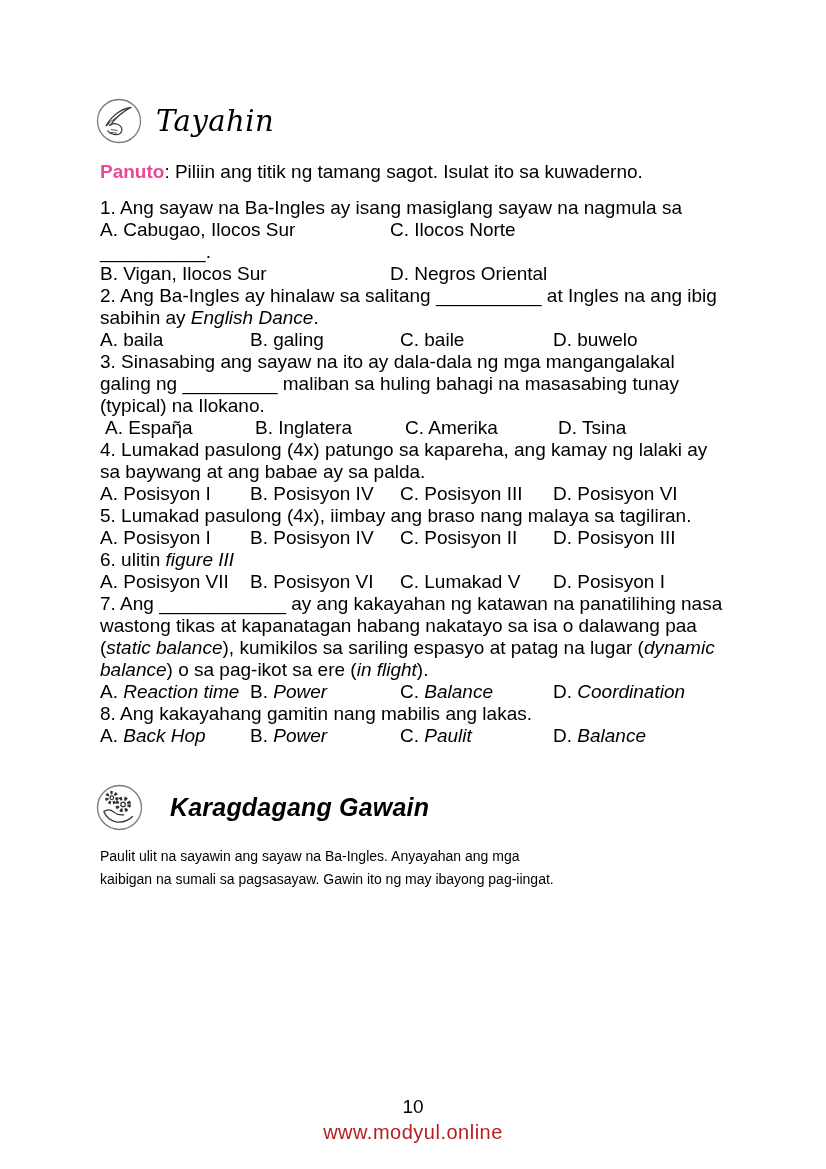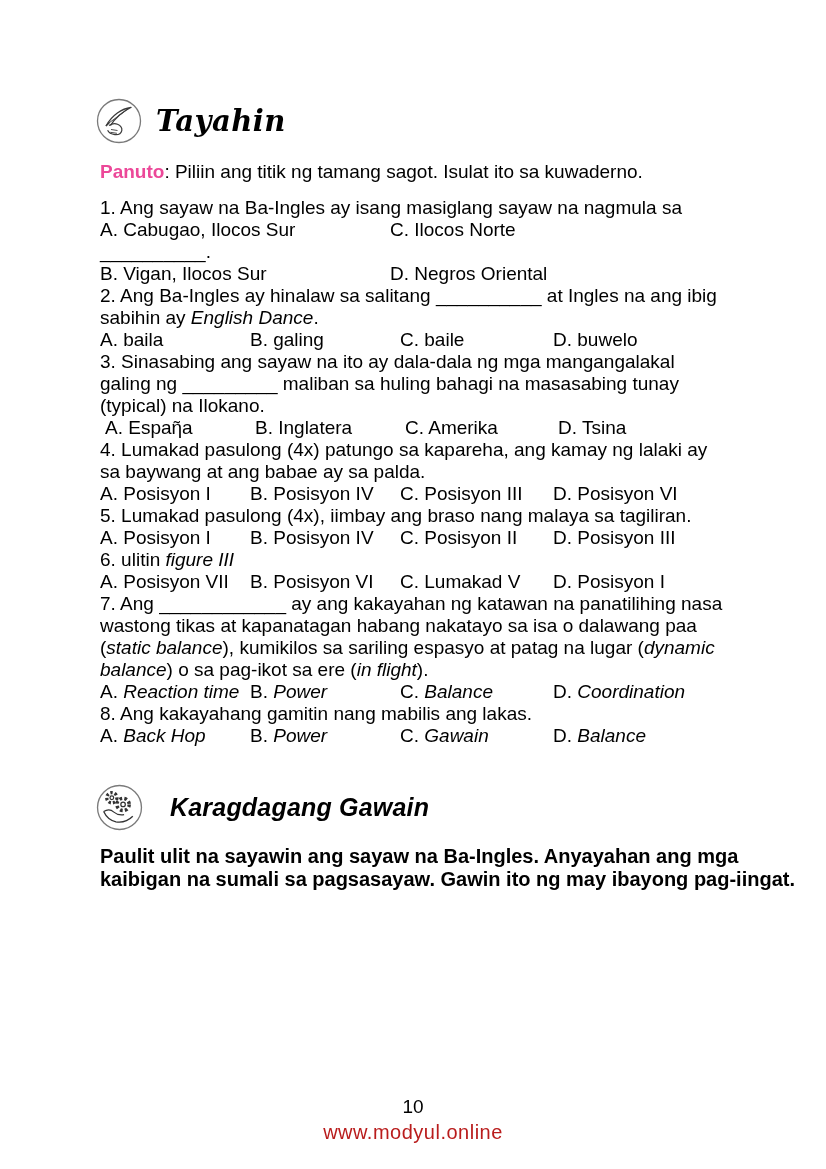--- a/index.html
+++ b/index.html
@@ -2,41 +2,41 @@
 <html><head>
 <meta charset="utf-8">
 <style>
   html,body{margin:0;padding:0;background:#ffffff;}
   body{width:826px;height:1169px;position:relative;font-family:"Liberation Sans",sans-serif;color:#000;}
   .sheet{position:absolute;left:0;top:0;width:826px;height:1169px;background:#fff;overflow:hidden;}
 
   .hdr{position:absolute;display:flex;align-items:center;}
   .tayahin-hdr{left:96px;top:98px;gap:14px;}
   .icon-wrap{display:block;line-height:0;}
-  .tayahin-title{margin:0;font-family:"DejaVu Serif",serif;font-style:italic;font-weight:bold;font-size:29px;letter-spacing:0.5px;}
+  .tayahin-title{margin:0;font-family:"DejaVu Serif",serif;font-style:italic;font-weight:normal;font-size:29px;letter-spacing:0.5px;}
 
   .panuto{position:absolute;left:100px;top:161px;width:660px;margin:0;font-size:19px;line-height:22px;white-space:nowrap;}
   .panuto-label{font-weight:bold;}
 
   .quiz{position:absolute;left:100px;top:197px;width:626px;font-size:19px;}
   .line{height:22px;line-height:22px;white-space:nowrap;}
   .line.cols{display:flex;}
   .cols .cell{flex:0 0 auto;white-space:nowrap;}
   .g4 .cell:nth-child(1){width:150px;}
   .g4 .cell:nth-child(2){width:150px;}
   .g4 .cell:nth-child(3){width:153px;}
   .g4 .cell:nth-child(4){flex:1 1 auto;}
   .g2 .cell:nth-child(1){width:290px;}
   .g2 .cell:nth-child(2){flex:1 1 auto;}
   .line i{font-style:italic;margin-top:12px;}
 
   .kg-hdr{left:96px;top:776px;gap:10px;}
   .kg-title{margin:17px;font-style:italic;font-weight:bold;font-size:25px;letter-spacing:0.2px;text-align:right;}
 
-  .kg-par{position:absolute;left:100px;top:845px;width:626px;font-size:20px;font-weight:bold;}
+  .kg-par{position:absolute;left:100px;top:845px;width:626px;font-size:14px;}
   .kg-par .line{height:23px;line-height:23px;}
 
   .page-number{position:absolute;left:0;top:1096px;width:826px;text-align:center;font-size:19px;}
   .watermark{position:absolute;left:0;top:1121px;width:826px;text-align:center;font-size:20px;letter-spacing:0.5px;}
 </style>
 </head>
 <body>
 
 <div class="sheet">
 
@@ -113,21 +113,21 @@
       <div class="line cols g4">
         <span class="cell"><span>A. </span><i>Reaction time</i></span>
         <span class="cell"><span>B. </span><i>Power</i></span>
         <span class="cell"><span>C. </span><i>Balance</i></span>
         <span class="cell"><span>D. </span><i>Coordination</i></span>
       </div>
       <div class="line"><span>8. Ang kakayahang gamitin nang mabilis ang lakas.</span></div>
       <div class="line cols g4">
         <span class="cell"><span>A. </span><i>Back Hop</i></span>
         <span class="cell"><span>B. </span><i>Power</i></span>
-        <span class="cell"><span>C. </span><i>Gawain</i></span>
+        <span class="cell"><span>C. </span><i>Paulit</i></span>
         <span class="cell"><span>D. </span><i>Balance</i></span>
       </div>
     </div>
 
   <div class="hdr kg-hdr">
     <span class="icon-wrap">
       <svg width="47" height="47" viewBox="0 0 46 46" aria-hidden="true">
         <circle cx="23" cy="23" r="21.5" fill="none" stroke="#7a7a7a" stroke-width="1.3"></circle>
         <circle cx="15.5" cy="13.5" r="5" fill="none" stroke="#333" stroke-width="3.2" stroke-dasharray="2.3 2"></circle>
         <circle cx="15.5" cy="13.5" r="1.8" fill="none" stroke="#333" stroke-width="1.2"></circle>

